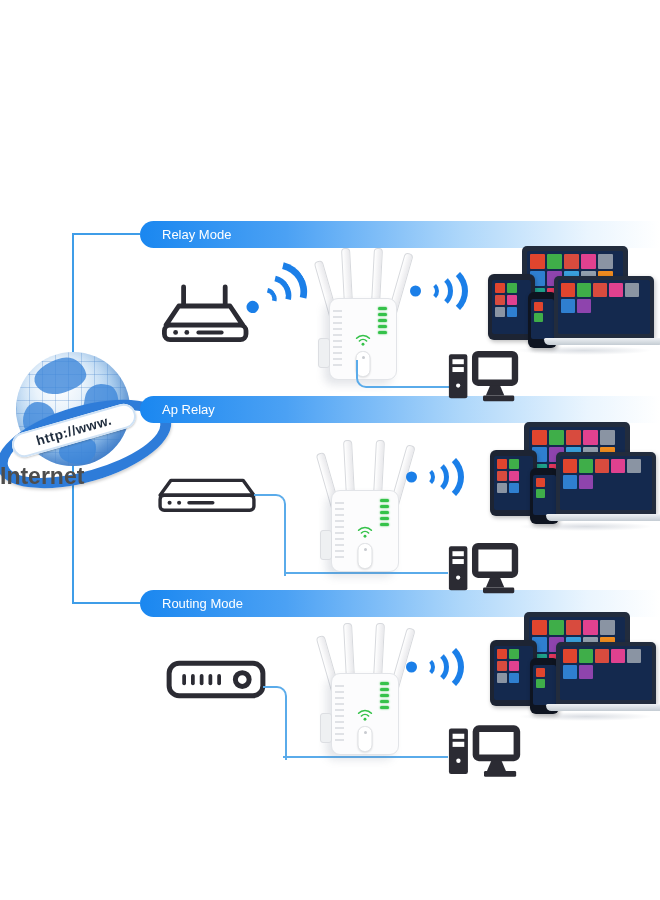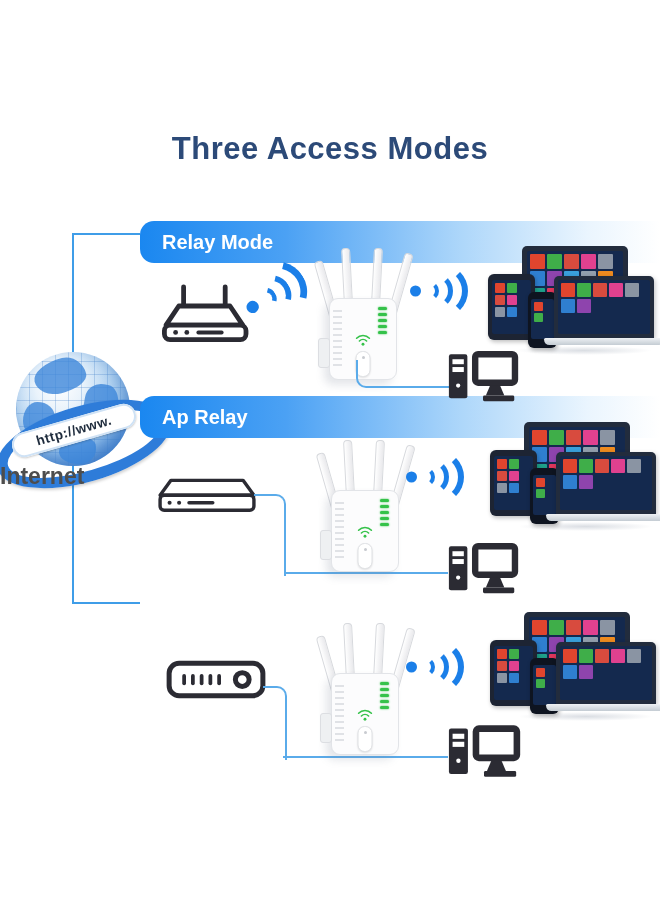--- a/index.html
+++ b/index.html
@@ -17,24 +17,24 @@
     font-size:18.5px; font-weight:700; color:var(--title-navy); margin:0;
   }
   
   .vline, .hline { position:absolute; background:var(--trunk-blue); }
   .trunk { left:72px; top:234px; width:2px; height:370px; }
   .stub-relay  { left:72px; top:233px; width:68px; height:2px; }
   .stub-ap     { left:72px; top:408px; width:68px; height:2px; }
   .stub-route  { left:72px; top:602px; width:68px; height:2px; }
   
   .mode-bar {
-    position:absolute; left:140px; width:520px; height:42px;
+    position:absolute; left:140px; width:520px; height:27px;
     border-radius:14px 0 0 14px;
     background:linear-gradient(90deg, var(--bar-blue) 0%, #4ba1f4 28%, #aed7fa 62%, #eaf5fe 86%, #ffffff 100%);
-    color:#fff; font-size:20px; font-weight:700;
+    color:#fff; font-size:13px; font-weight:400;
     display:flex; align-items:center; padding-left:22px; box-sizing:border-box;
   }
   .bar-relay { top:221px; } .bar-ap { top:396px; } .bar-route { top:590px; }
   
   .globe { position:absolute; left:8px; top:352px; width:132px; height:130px; }
   .sphere {
     position:absolute; left:8px; top:0; width:114px; height:114px; border-radius:50%;
     background:radial-gradient(circle at 38% 30%, #ffffff 0%, #eaf3fb 22%, #a6cdf0 55%, #4a90dd 82%, #2e6fc0 100%);
     box-shadow:inset -7px -9px 16px rgba(30,80,160,.35);
     overflow:hidden;
@@ -150,21 +150,20 @@
   .l-base { position:absolute; right:-8px; top:92px; width:120px; height:7px;
     background:linear-gradient(#eef1f4,#c4ccd3); border-radius:2px 2px 7px 7px; }
   .c-shadow { position:absolute; left:28px; top:100px; width:136px; height:9px;
     background:radial-gradient(ellipse at center, rgba(150,160,175,.35), transparent 70%); }
 </style>
 </head>
 <body>
 
 <div class="page">
 
-  <h1 class="title">Three Access Modes</h1>
 
   <div class="vline trunk"></div>
   <div class="hline stub-relay"></div>
   <div class="hline stub-ap"></div>
   <div class="hline stub-route"></div>
 
   <div class="globe">
     <div class="sphere">
       <span class="land land1"></span>
       <span class="land land2"></span>
@@ -174,20 +173,23 @@
     <div class="ring"></div>
     <div class="band">http://www.</div>
   </div>
   <div class="internet-label">Internet</div>
 
   <div class="mode-bar bar-relay">
     <span>Relay Mode</span>
   </div>
   <div class="mode-bar bar-ap">
     <span>Ap Relay</span>
+  </div>
+  <div class="mode-bar bar-route">
+    <span>Routing Mode</span>
   </div>
 
   <div class="svg-icon router-svg">
     <svg width="96" height="64" viewBox="0 0 120 80">
       <path d="M32 6 V30 M84 6 V30" stroke="currentColor" stroke-width="6" stroke-linecap="round" fill="none"></path>
       <path d="M26 30 H90 L106 54 H10 Z" fill="#fff" stroke="currentColor" stroke-width="6" stroke-linejoin="round"></path>
       <rect x="8" y="54" width="102" height="18" rx="7" fill="#fff" stroke="currentColor" stroke-width="6"></rect>
       <circle cx="22" cy="63" r="3" fill="currentColor"></circle>
       <circle cx="36" cy="63" r="3" fill="currentColor"></circle>
       <rect x="48" y="60.5" width="34" height="5" rx="2.5" fill="currentColor"></rect>

